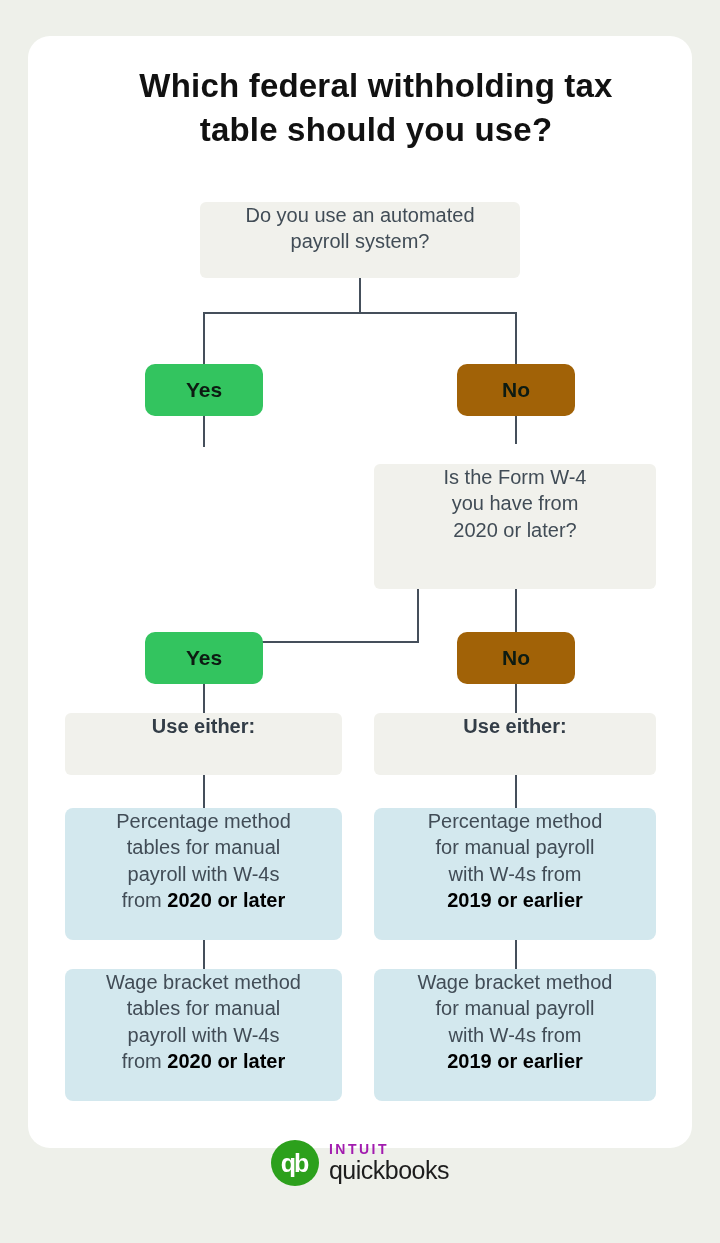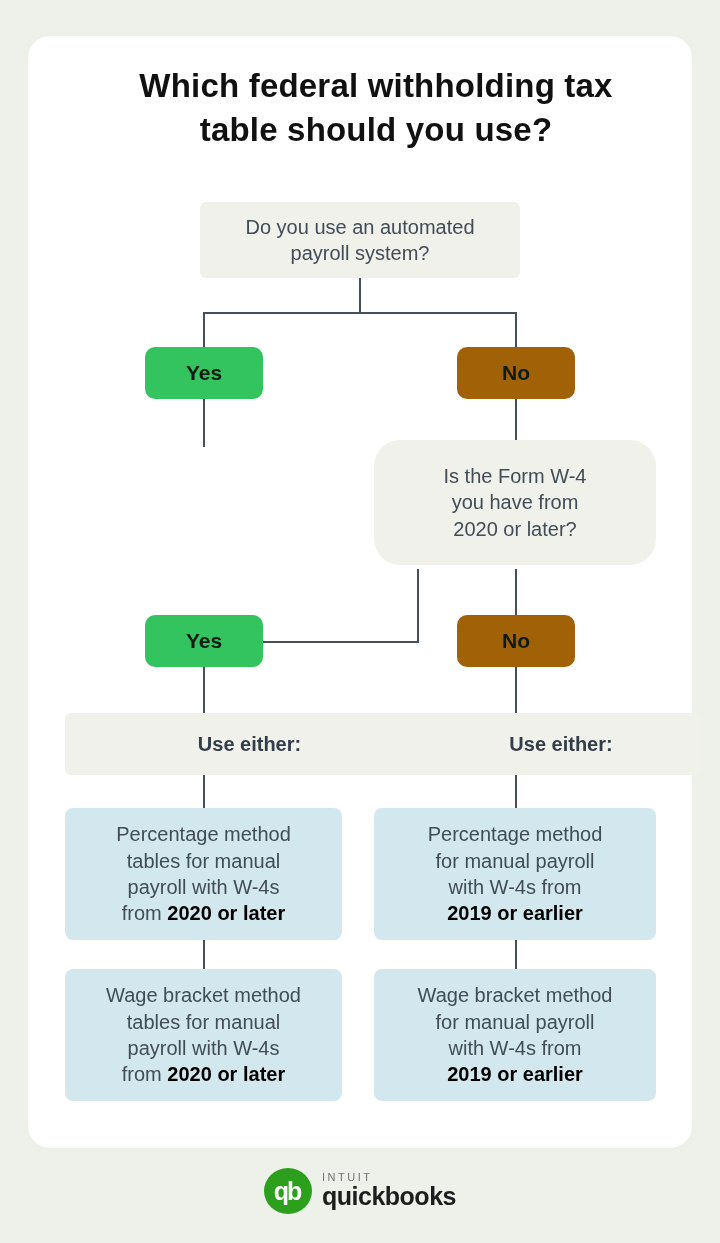--- a/index.html
+++ b/index.html
@@ -11,57 +11,57 @@
   .card {
     position:absolute; left:28px; top:36px; width:664px; height:1112px;
     background:#ffffff; border-radius:22px;
   }
   .title {
     position:absolute; left:76px; top:64px; width:600px;
     text-align:center; font-size:33px; line-height:1.33; font-weight:bold;
     color:#111111; letter-spacing:0.2px;
   }
   .box {
-    position:absolute; display:flex; align-items:center; justify-content:center;
+    position:absolute; display:flex; justify-content:center;
     text-align:center; font-size:20px; line-height:1.32; color:#414c56;
     z-index:2;
   }
   .gray  { background:#f1f1ec; border-radius:6px; }
   .blue  { background:#d3e8ee; border-radius:8px; }
   .box b { font-weight:bold; color:#000000; }
-  .use-either { font-weight:bold; color:#333d47;padding-left:46px; }
+  .use-either { font-weight:bold; color:#333d47; }
   .btn {
     position:absolute; width:118px; height:52px; border-radius:10px;
     display:flex; align-items:center; justify-content:center;
-    font-size:21px; font-weight:800; color:#0d1b12; z-index:3;
+    font-size:21px; font-weight:800; color:#0d1b12; z-index:3;margin-top:17px;
   }
   .btn-yes { background:#33c45f; }
   .btn-no  { background:#a16207; }
   .line { position:absolute; background:#454f5b; z-index:1; }
   .elbow {
     position:absolute; left:262px; top:569px; width:155px; height:72px;
     border-right:2px solid #454f5b; border-bottom:2px solid #454f5b;
     z-index:1;
   }
   .footer {
-    position:absolute; left:0; top:1168px; width:720px;
+    position:absolute; left:0; top:1140px; width:720px;
     display:flex; align-items:center; justify-content:center; gap:10px;
   }
   .qb-circle {
     width:46px; height:46px; border-radius:50%; background:#2ca01c;
     display:flex; align-items:center; justify-content:center;
     color:#ffffff; font-weight:bold; font-size:25px; letter-spacing:-2px;
     padding-right:2px;
   }
   .brand-col { display:flex; flex-direction:column; align-items:flex-start; }
   .brand-top {
-    font-size:11px; font-weight:normal; letter-spacing:2.5px; color:#737373;
+    font-size:14px; font-weight:bold; letter-spacing:2.5px; color:#a21caf;
   }
   .brand-bottom {
-    font-size:25px; font-weight:bold; color:#1d1d1d; margin-top:-1px;
+    font-size:25px; font-weight:normal; color:#1d1d1d; margin-top:-1px;
     letter-spacing:-0.5px;
   }
 </style>
 </head>
 <body>
 
 <div id="canvas">
   <div class="card"></div>
 
   <div class="title">
@@ -80,21 +80,21 @@
   <div class="line" style="left:202.5px; top:940px; width:2px; height:29px;"></div>
   <div class="line" style="left:514.5px; top:940px; width:2px; height:29px;"></div>
 
   <div class="box gray" style="left:200px; top:202px; width:320px; height:76px;">
       <div>Do you use an automated<br>payroll system?</div>
     </div>
 
   <div class="btn btn-yes" style="left:145px; top:347px;">Yes</div>
   <div class="btn btn-no" style="left:457px; top:347px;">No</div>
 
-  <div class="box gray" style="left:374px; top:440px; width:282px; height:125px;border-radius:26px;">
+  <div class="box gray" style="left:374px; top:464px; width:282px; height:125px;">
       <div>Is the Form W-4<br>you have from<br>2020 or later?</div>
     </div>
 
   <div class="btn btn-yes" style="left:145px; top:615px;">Yes</div>
   <div class="btn btn-no" style="left:457px; top:615px;">No</div>
 
   <div class="box gray use-either" style="left:65px; top:713px; width:277px; height:62px;">Use either:</div>
   <div class="box gray use-either" style="left:374px; top:713px; width:282px; height:62px;">Use either:</div>
 
   <div class="box blue" style="left:65px; top:808px; width:277px; height:132px;">

